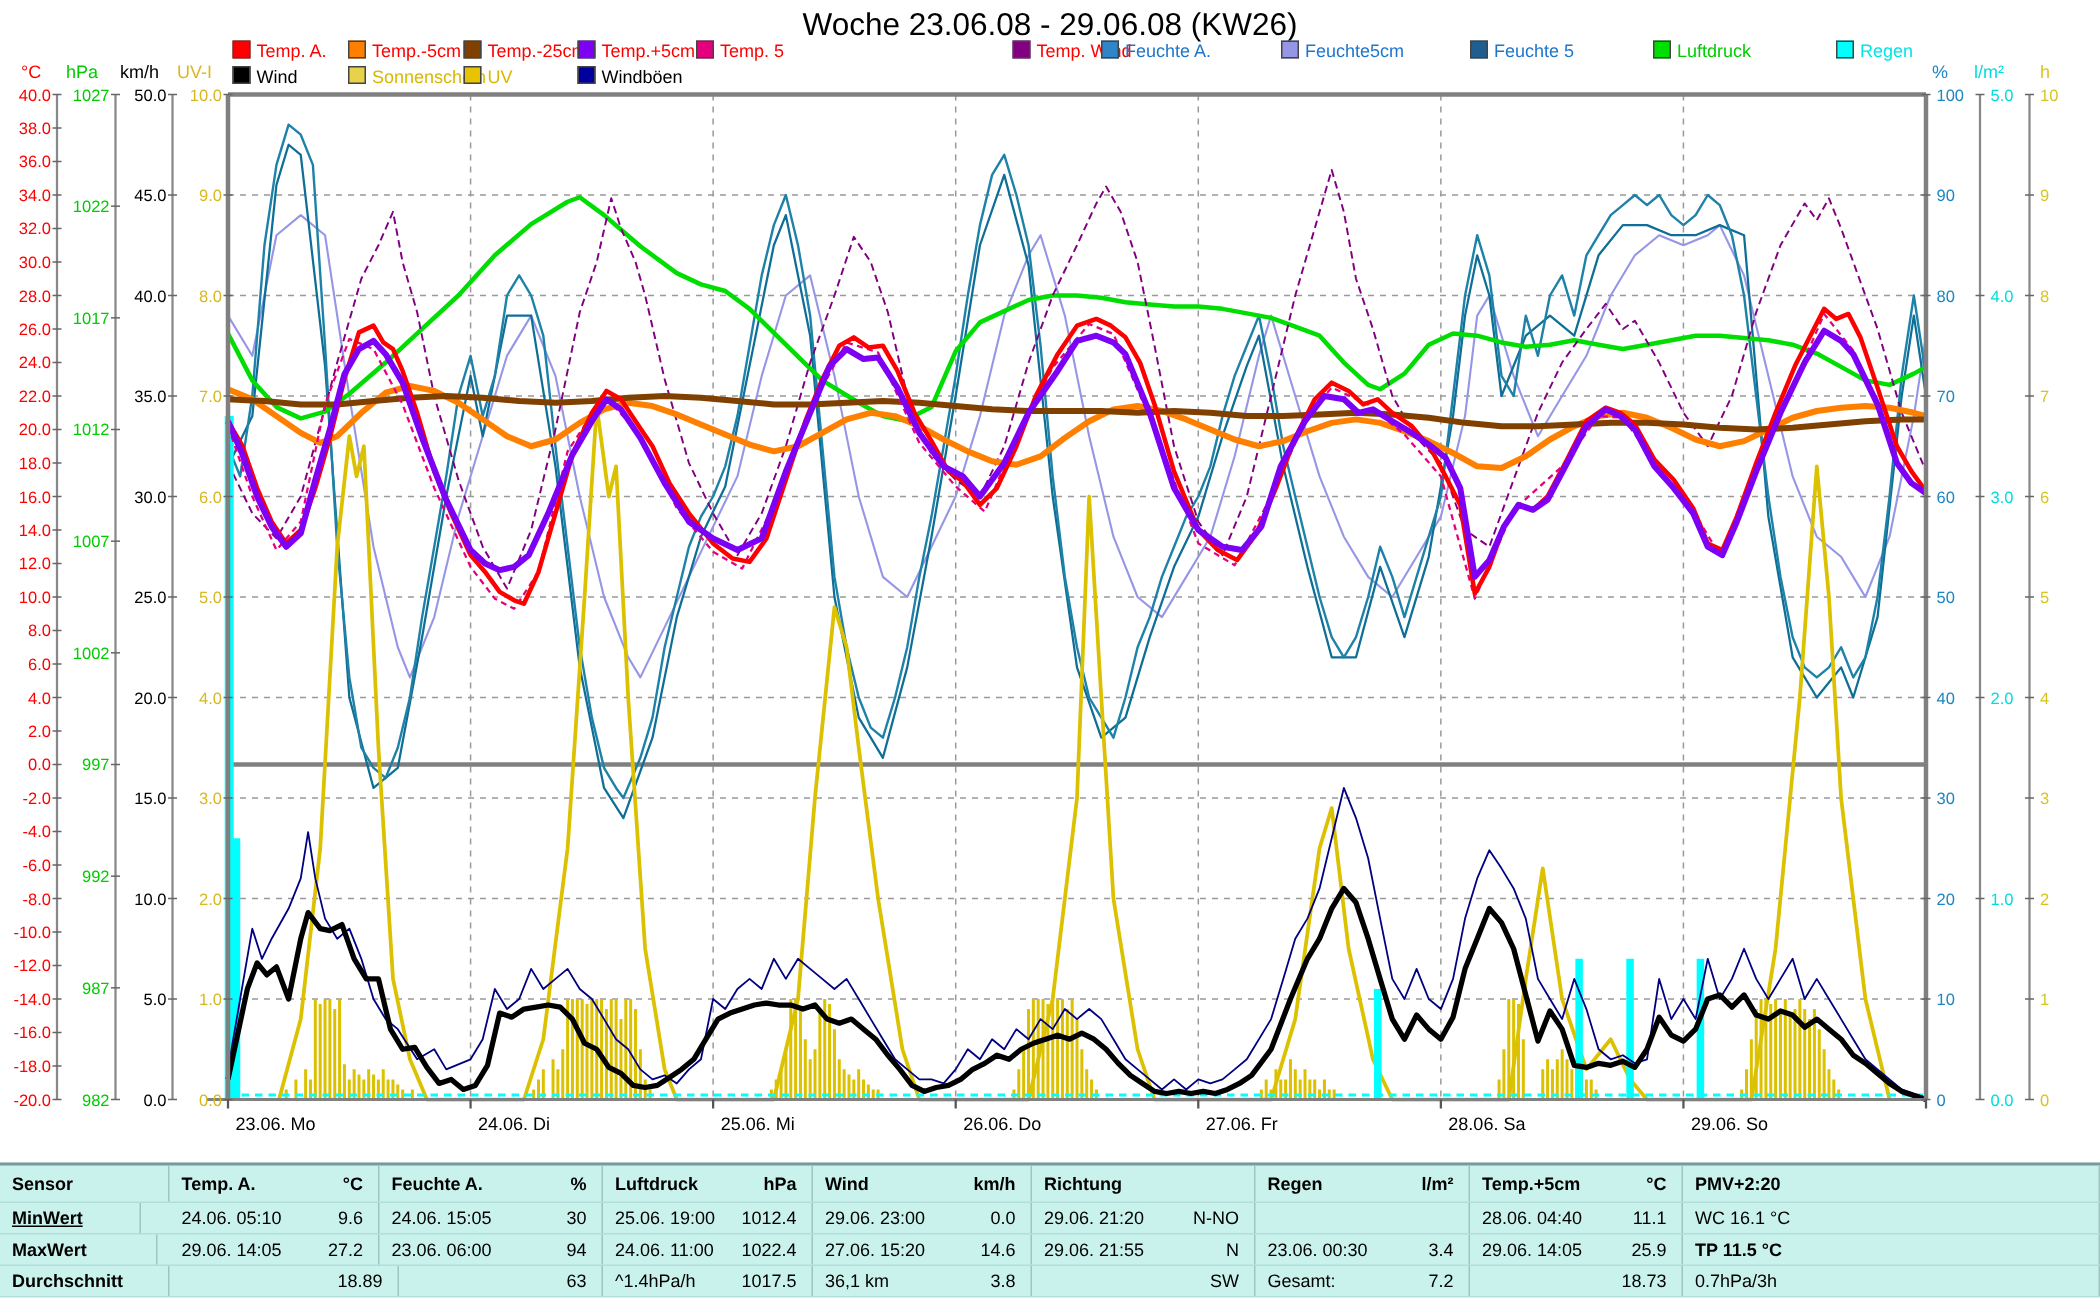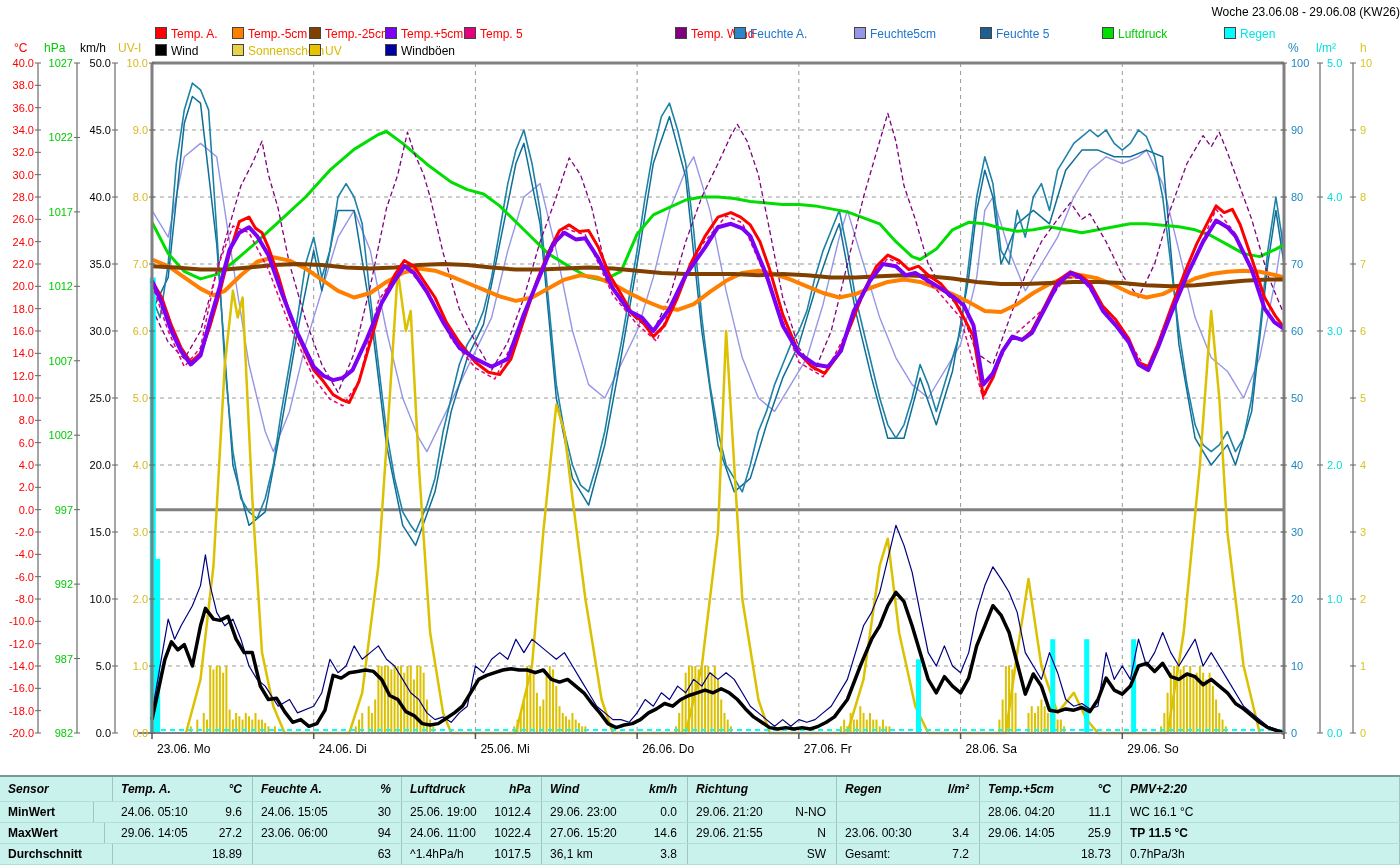--- a/index.html
+++ b/index.html
@@ -1,25 +1,25 @@
 <!DOCTYPE html>
 <html><head>
 <meta charset="utf-8">
 <style>
   html,body{margin:0;padding:0;background:#fff;width:1400px;height:865px;overflow:hidden;
     font-family:"Liberation Sans",sans-serif;-webkit-font-smoothing:none;}
   #page{position:relative;width:1400px;height:865px;background:#fff;}
-  #title{position:absolute;top:5px;left:0;width:1400px;text-align:right;font-size:12px;color:#000;}
+  #title{position:absolute;top:5px;left:0;width:1400px;text-align:center;font-size:21px;color:#000;}
   .lgitem{position:absolute;height:14px;font-size:12px;white-space:nowrap;}
   .lgbox{display:inline-block;width:10px;height:10px;border:1px solid #444;vertical-align:-1px;margin-right:4px;}
   #chart{position:absolute;left:0;top:0;}
   #stats{position:absolute;left:0;top:775px;width:1400px;height:90px;background:#c9f2ec;
     border-top:2px solid #7a9a98;overflow:hidden;font-size:12px;color:#000;}
   .trow{position:relative;width:1400px;height:20px;border-bottom:1px solid #b2ded9;}
-  .trow.hdr{height:24px;line-height:24px;font-weight:bold;font-style:italic;}
+  .trow.hdr{height:24px;line-height:24px;font-weight:bold;}
   .tcell{position:absolute;top:0;height:100%;border-right:1px solid #9fc5c1;box-sizing:border-box;
     line-height:20px;white-space:nowrap;overflow:hidden;}
   .hdr .tcell{line-height:24px;}
   .cl{position:absolute;left:8px;}
   .cr{position:absolute;right:10px;}
   .rowlabel{font-weight:bold;padding-left:8px;}
 </style>
 </head>
 <body>
 
@@ -467,21 +467,21 @@
         </div>
         <div class="tcell" style="left: 980px; width: 142px;">
           <span class="cl" style="font-weight: bold;">Temp.+5cm</span>
           <span class="cr" style="font-weight: bold;">°C</span>
         </div>
         <div class="tcell" style="left: 1122px; width: 278px;">
           <span class="cl" style="font-weight: bold;">PMV+2:20</span>
         </div>
       </div>
       <div class="trow ">
-        <div class="tcell" style="left: 0px; width: 94px;"><span class="rowlabel">MinWert</span></div>
+        <div class="tcell" style="left: 0px; width: 94px; text-decoration: underline;"><span class="rowlabel">MinWert</span></div>
         <div class="tcell" style="left: 113px; width: 140px;">
           <span class="cl">24.06. 05:10</span>
           <span class="cr">9.6</span>
         </div>
         <div class="tcell" style="left: 253px; width: 149px;">
           <span class="cl">24.06. 15:05</span>
           <span class="cr">30</span>
         </div>
         <div class="tcell" style="left: 402px; width: 140px;">
           <span class="cl">25.06. 19:00</span>
@@ -490,21 +490,21 @@
         <div class="tcell" style="left: 542px; width: 146px;">
           <span class="cl">29.06. 23:00</span>
           <span class="cr">0.0</span>
         </div>
         <div class="tcell" style="left: 688px; width: 149px;">
           <span class="cl">29.06. 21:20</span>
           <span class="cr">N-NO</span>
         </div>
         <div class="tcell" style="left: 837px; width: 143px;"></div>
         <div class="tcell" style="left: 980px; width: 142px;">
-          <span class="cl">28.06. 04:20</span>
+          <span class="cl">28.06. 04:40</span>
           <span class="cr">11.1</span>
         </div>
         <div class="tcell" style="left: 1122px; width: 278px;">
           <span class="cl">WC 16.1 °C</span>
         </div>
       </div>
       <div class="trow ">
         <div class="tcell" style="left: 0px; width: 105px;"><span class="rowlabel">MaxWert</span></div>
         <div class="tcell" style="left: 113px; width: 140px;">
           <span class="cl">29.06. 14:05</span>
@@ -533,21 +533,21 @@
         <div class="tcell" style="left: 980px; width: 142px;">
           <span class="cl">29.06. 14:05</span>
           <span class="cr">25.9</span>
         </div>
         <div class="tcell" style="left: 1122px; width: 278px; font-weight: bold;">
           <span class="cl">TP 11.5 °C</span>
         </div>
       </div>
       <div class="trow ">
         <div class="tcell" style="left: 0px; width: 113px;"><span class="rowlabel">Durchschnitt</span></div>
-        <div class="tcell" style="left: 113px; width: 140px;">
+        <div class="tcell" style="left: 126px; width: 140px;">
           <span class="cr">18.89</span>
         </div>
         <div class="tcell" style="left: 253px; width: 149px;">
           <span class="cr">63</span>
         </div>
         <div class="tcell" style="left: 402px; width: 140px;">
           <span class="cl">^1.4hPa/h</span>
           <span class="cr">1017.5</span>
         </div>
         <div class="tcell" style="left: 542px; width: 146px;">

